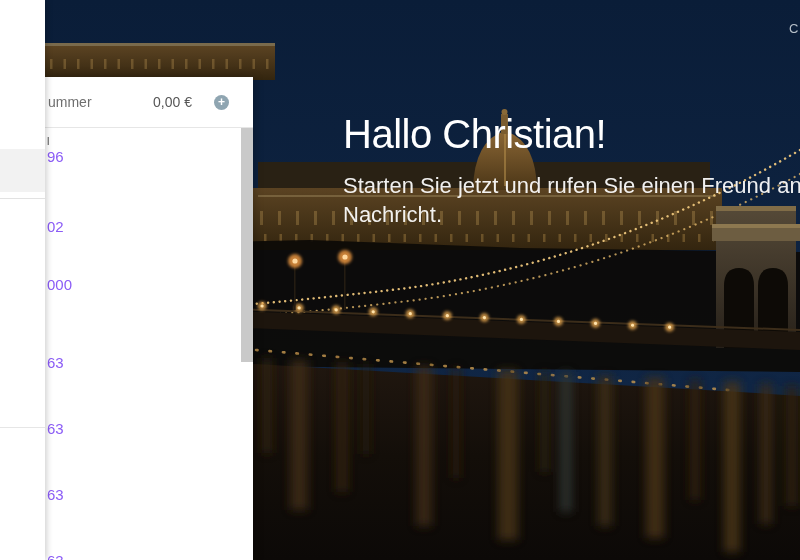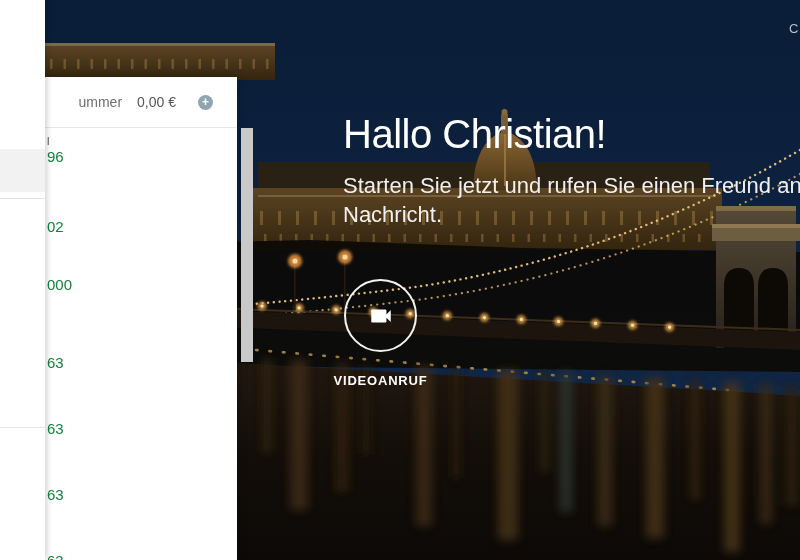--- a/index.html
+++ b/index.html
@@ -27,35 +27,35 @@
     background:transparent;
   }
   .circle-btn svg { display:block; }
   .action-label { margin-top:21px; font-size:13px; font-weight:bold; letter-spacing:0.8px;
                   color:#fff; white-space:nowrap; }
   .top-right-label { position:absolute; left:789px; top:21px; font-size:13px;
                      color:#b7c0c9; z-index:2; cursor:pointer; }
 
   
   .dialog {
-    position:absolute; left:45px; top:77px; width:192px; height:483px;
-    background:#ffffff; z-index:5; box-shadow:0 1px 10px rgba(0,0,0,0.30);text-align:right;
+    position:absolute; left:45px; top:77px; width:208px; height:483px;
+    background:#ffffff; z-index:5; box-shadow:0 1px 10px rgba(0,0,0,0.30);
   }
   .dialog-header { height:50px; display:flex; align-items:center; padding:0 10px 0 3px; }
   .dialog-title { flex:1; font-size:14px; color:#6f6f6f; white-space:nowrap; overflow:hidden; }
   .balance { font-size:14px; color:#565656; margin-right:22px; white-space:nowrap;margin-left:15px; }
   .plus-btn {
     width:15px; height:15px; border-radius:50%; background:#8fa5b1; color:#fff;
     display:flex; align-items:center; justify-content:center;
     font-size:12px; line-height:1; cursor:pointer; margin-right:14px; flex:none;
     font-weight:bold;
   }
   .dialog-divider { height:1px; background:#e6e6e6; }
   .row-label { position:absolute; left:2px; top:58px; font-size:11px; color:#555; }
-  .num-row { position:absolute; left:2px; font-size:15px; color:#15803d; cursor:pointer; }
+  .num-row { position:absolute; left:2px; font-size:15px; color:#8b5cf6; cursor:pointer; }
   .scroll-thumb { position:absolute; left:196px; top:51px; width:12px; height:234px;
                   background:#c9c9c9; cursor:pointer; }
 
   
   .left-strip {
     position:absolute; left:0; top:0; width:45px; height:560px; background:#ffffff;
     z-index:10; box-shadow:2px 0 6px rgba(0,0,0,0.18);
   }
   .strip-selected { position:absolute; left:0; top:149px; width:45px; height:43px;
                     background:#f2f2f2; cursor:pointer; }
@@ -165,30 +165,20 @@
 
 <div class="welcome">
   <h1 class="greeting">Hallo Christian!</h1>
   <div class="subtitle">
     <div>Starten Sie jetzt und rufen Sie einen Freund an o</div>
     <div>Nachricht.</div>
   </div>
 </div>
 
 <div class="actions">
-  <div class="action">
-    <div class="circle-btn">
-      <span>
-        <svg width="26" height="26" viewBox="0 0 24 24" fill="#ffffff">
-          <path d="M17 10.5V7c0-.55-.45-1-1-1H4c-.55 0-1 .45-1 1v10c0 .55.45 1 1 1h12c.55 0 1-.45 1-1v-3.5l4 4v-11l-4 4z"></path>
-        </svg>
-      </span>
-    </div>
-    <div class="action-label">VIDEOANRUF</div>
-  </div>
 </div>
 
 <div class="top-right-label">C</div>
 
 <div class="dialog">
   <div class="dialog-header">
     <div class="dialog-title">ummer</div>
     <div class="balance">0,00 €</div>
     <div class="plus-btn">+</div>
   </div>

